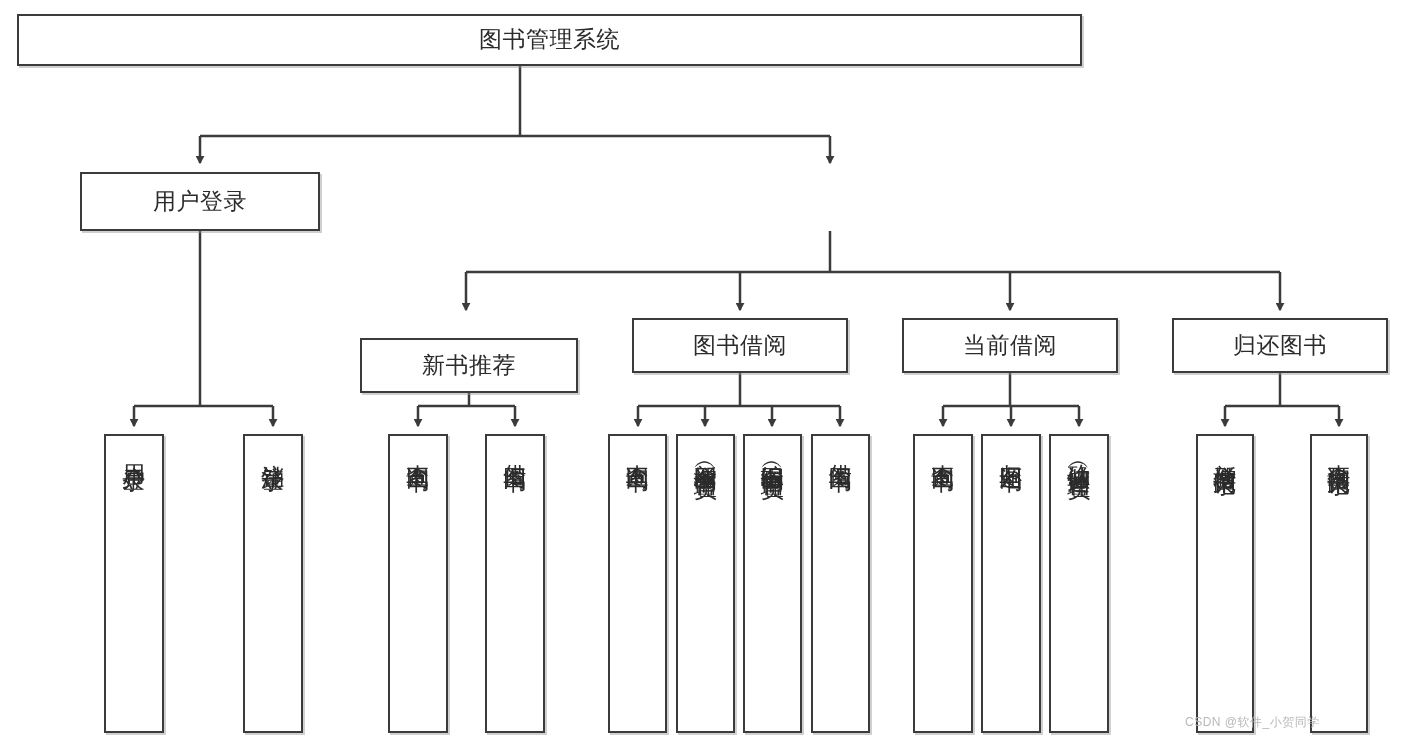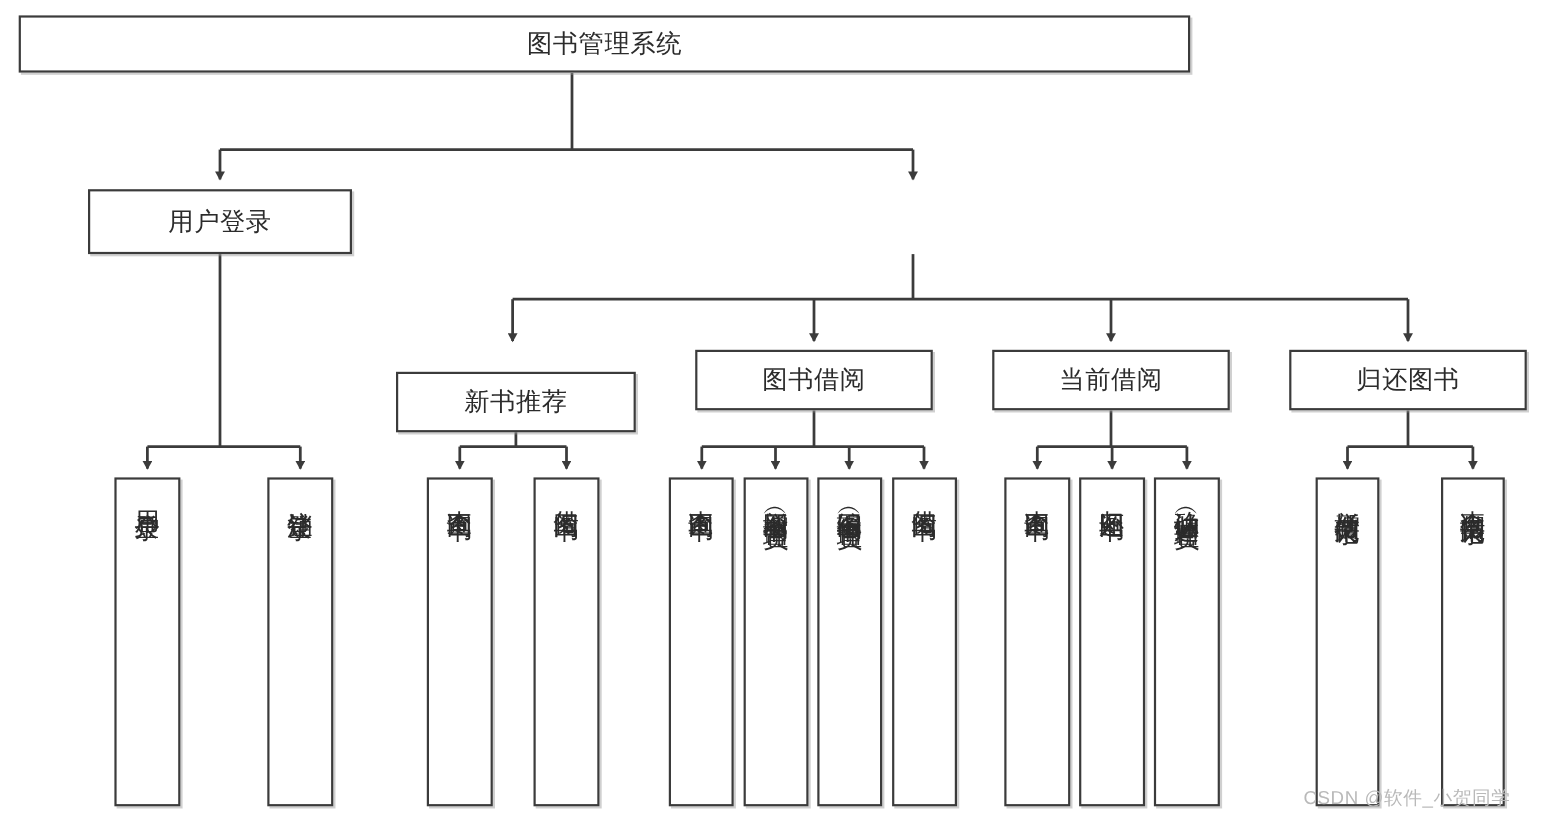--- a/index.html
+++ b/index.html
@@ -55,21 +55,21 @@
     text-orientation: upright;
     font-size: 23px;
     line-height: 1.32;
     letter-spacing: 2px;
     white-space: nowrap;
   }
   #watermark {
     position: absolute;
     left: 1185px;
     top: 714px;
-    font-size: 17px;
+    font-size: 12px;
     color: #b9b9b9;
     white-space: nowrap;
     letter-spacing: 0.5px;
   }
 </style>
 </head>
 <body>
 
 <div id="canvas">
 

